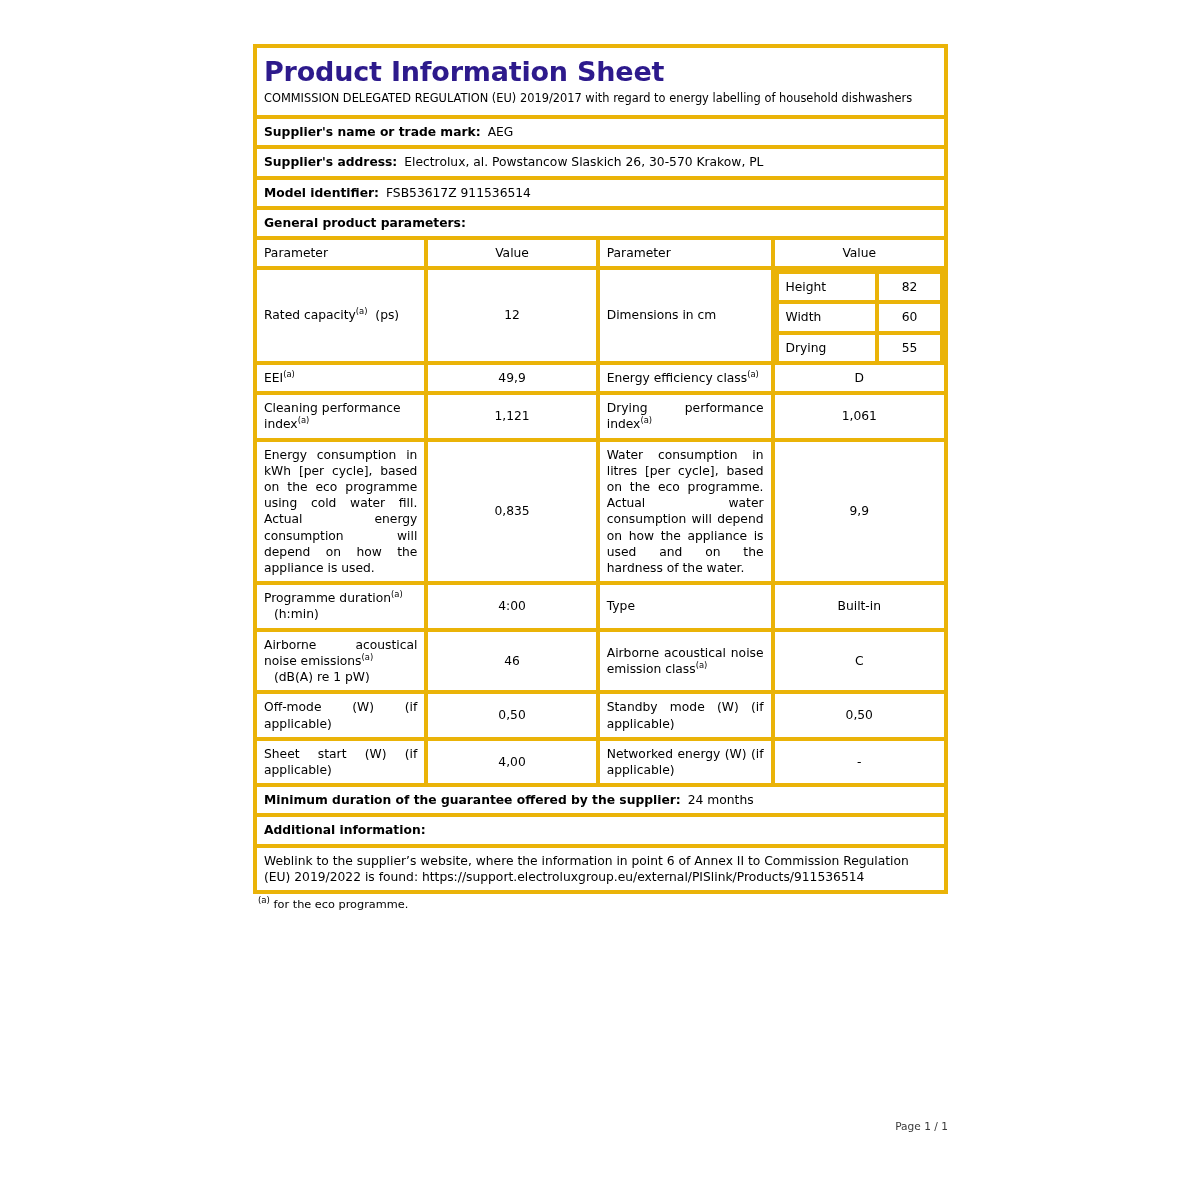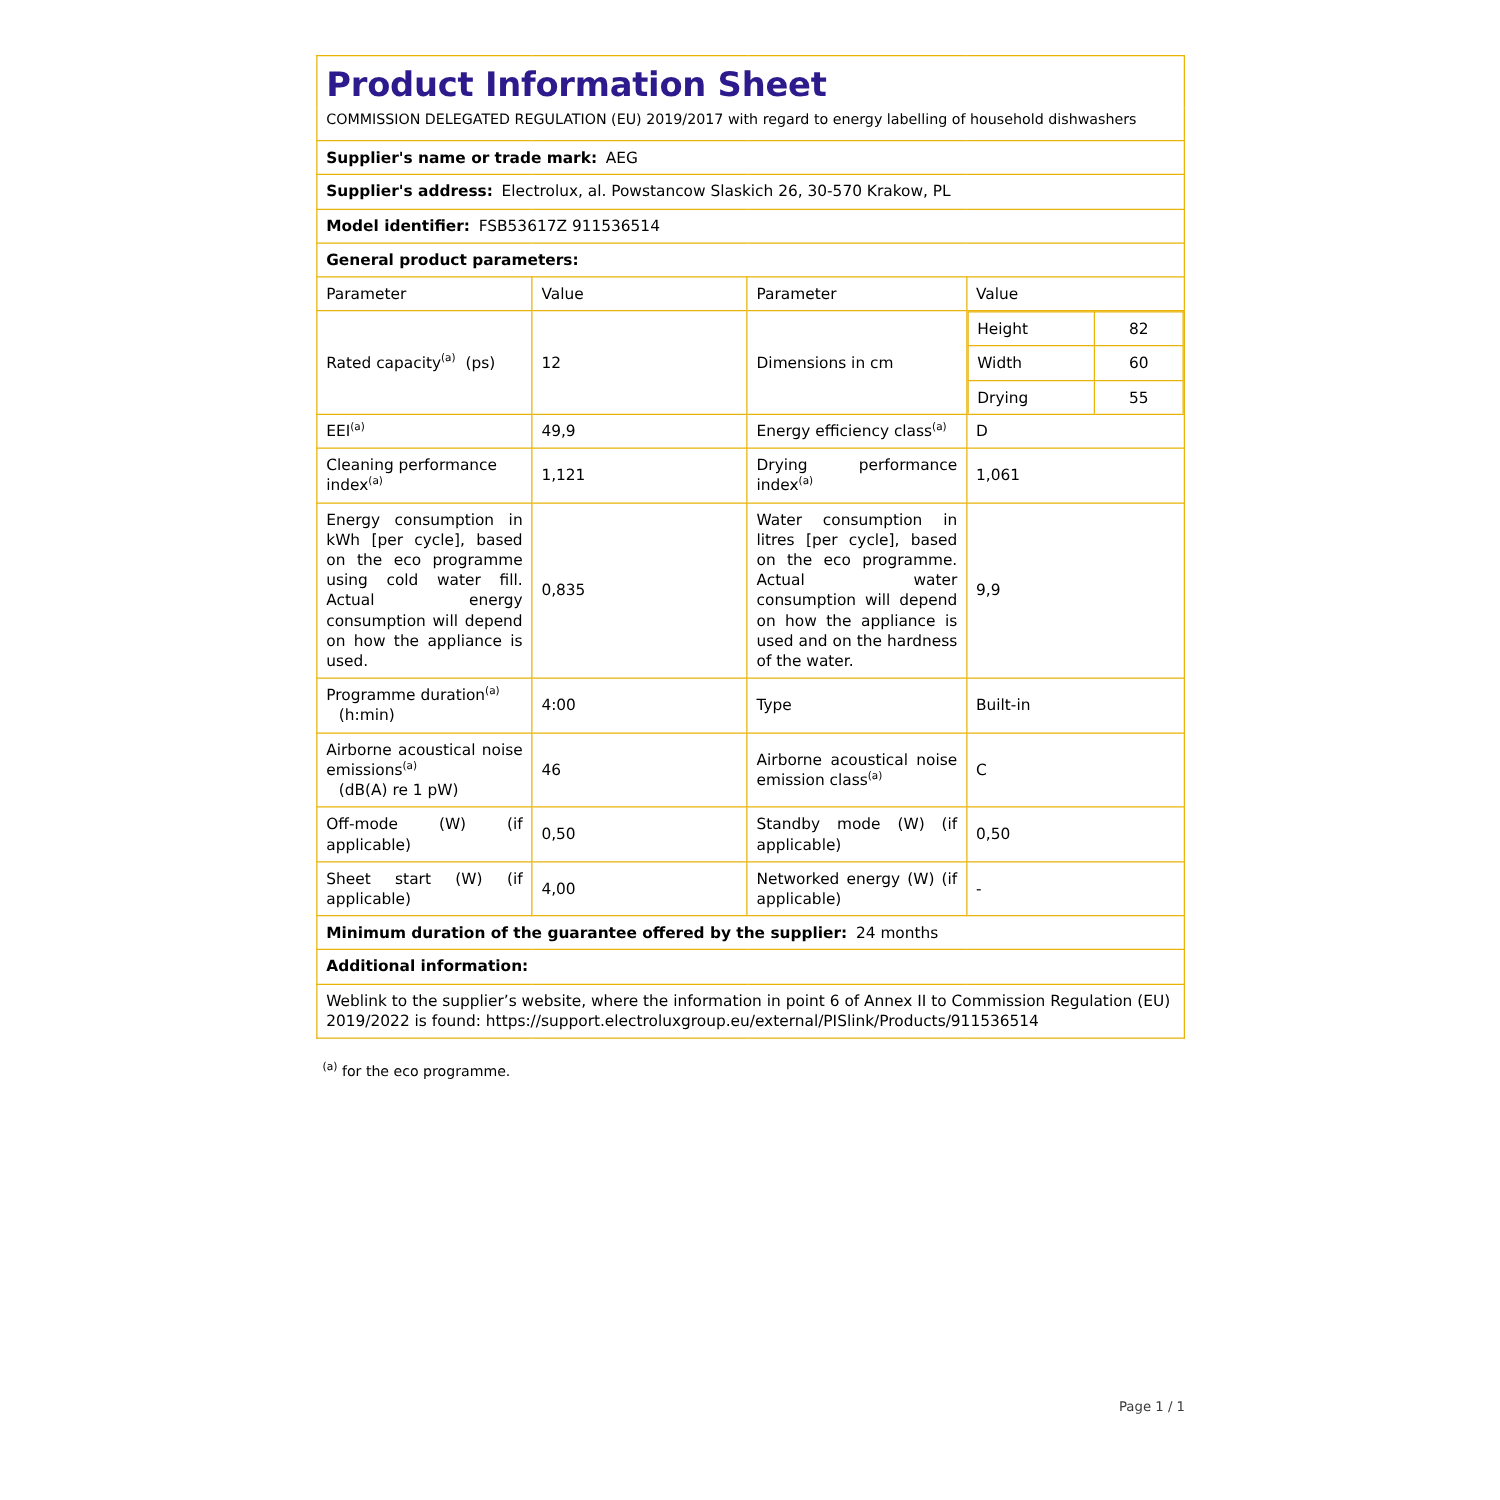--- a/index.html
+++ b/index.html
@@ -19,21 +19,21 @@
     left: 253px;
     top: 44px;
     width: 695px;
   }
   table.sheet {
     border-collapse: collapse;
     width: 100%;
     table-layout: fixed;
   }
   table.sheet td {
-    border: 1px solid #eab308;
+    border: 4px solid #eab308;
     vertical-align: middle;
     padding: 5px 7px;
     font-size: 12.3px;
     line-height: 1.32;
   }
   .title-cell {
     padding-top: 8px !important;
     padding-bottom: 2px !important;
     border-bottom: none !important;
   }
@@ -50,21 +50,21 @@
     padding-bottom: 9px !important;
     margin-top: 48px;
   }
   .subtitle {
     font-size: 11.4px;
     color: #000;
   }
   .bold { font-weight: bold; }
   .lbl-val { }
   .lbl-val .v { padding-left: 7px; }
-  .ctr { }
+  .ctr { text-align: center; }
   .just {
     text-align: justify;
     text-align-last: left;
     hyphens: auto;
   }
   sup {
     font-size: 8.4px;
     vertical-align: super;
     line-height: 0;
   }
@@ -78,21 +78,21 @@
     border-bottom: 1px solid #9a9a9a;
     font-size: 12.3px;
     padding: 4px 7px;
   }
   .nested tr:last-child td { border-bottom: none; }
   .nested td.dim-name { width: 50%; }
   .nested td.dim-val { text-align: center; border-left: 1px solid #9a9a9a; }
   td.nopad { padding: 0 !important; }
   .indent2 { padding-left: 10px; }
   .footnote {
-    margin-top: 20px;
+    margin-top: 4px;
     font-size: 11.3px;
     padding-left: 5px;
   }
   .footnote sup { font-size: 8.6px; }
   .pagenum {
     position: absolute;
     left: 0;
     top: 1076px;
     width: 695px;
     text-align: right;

